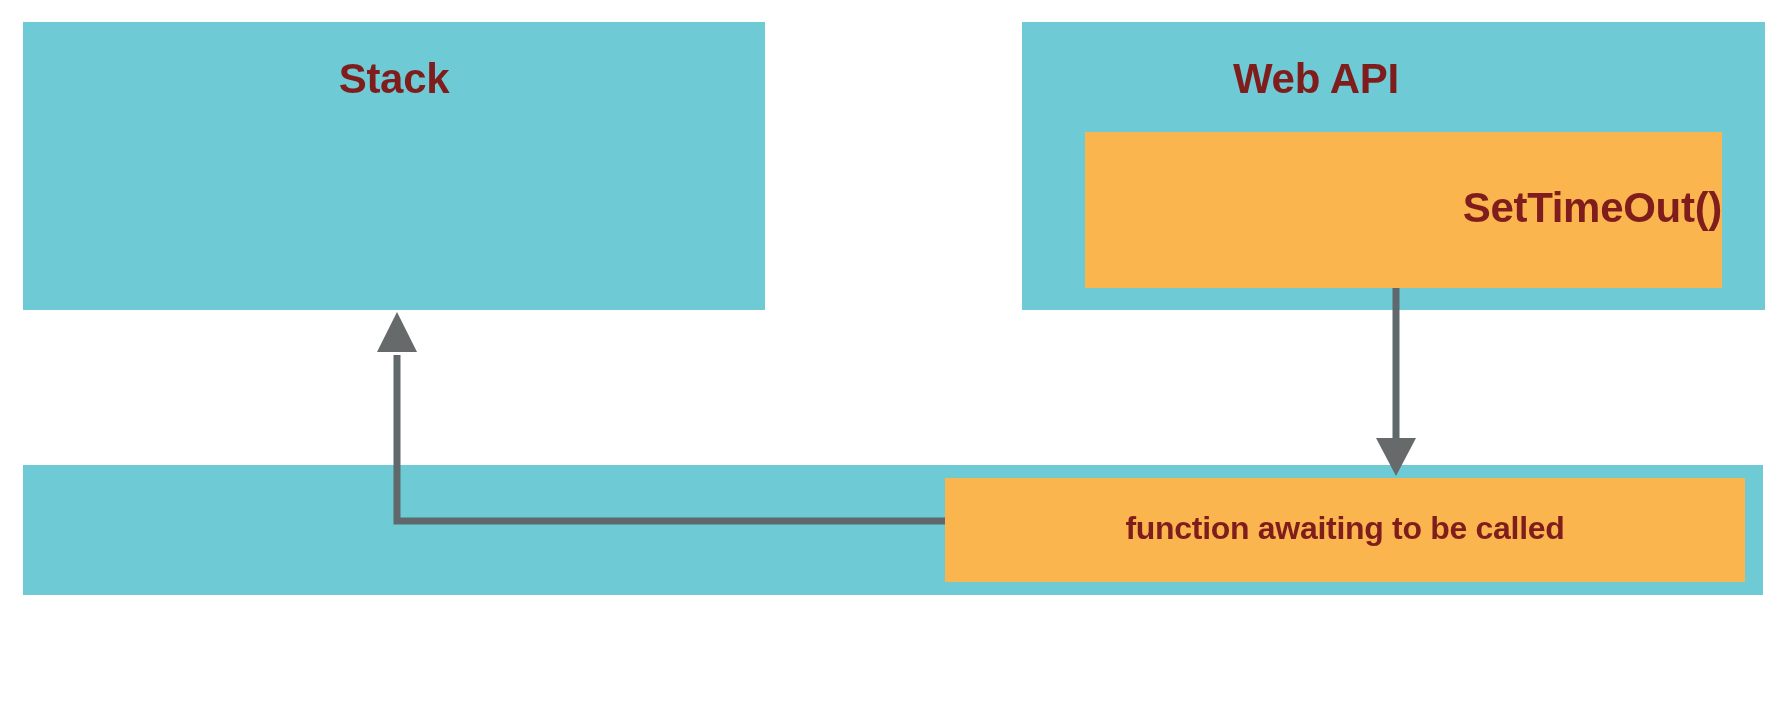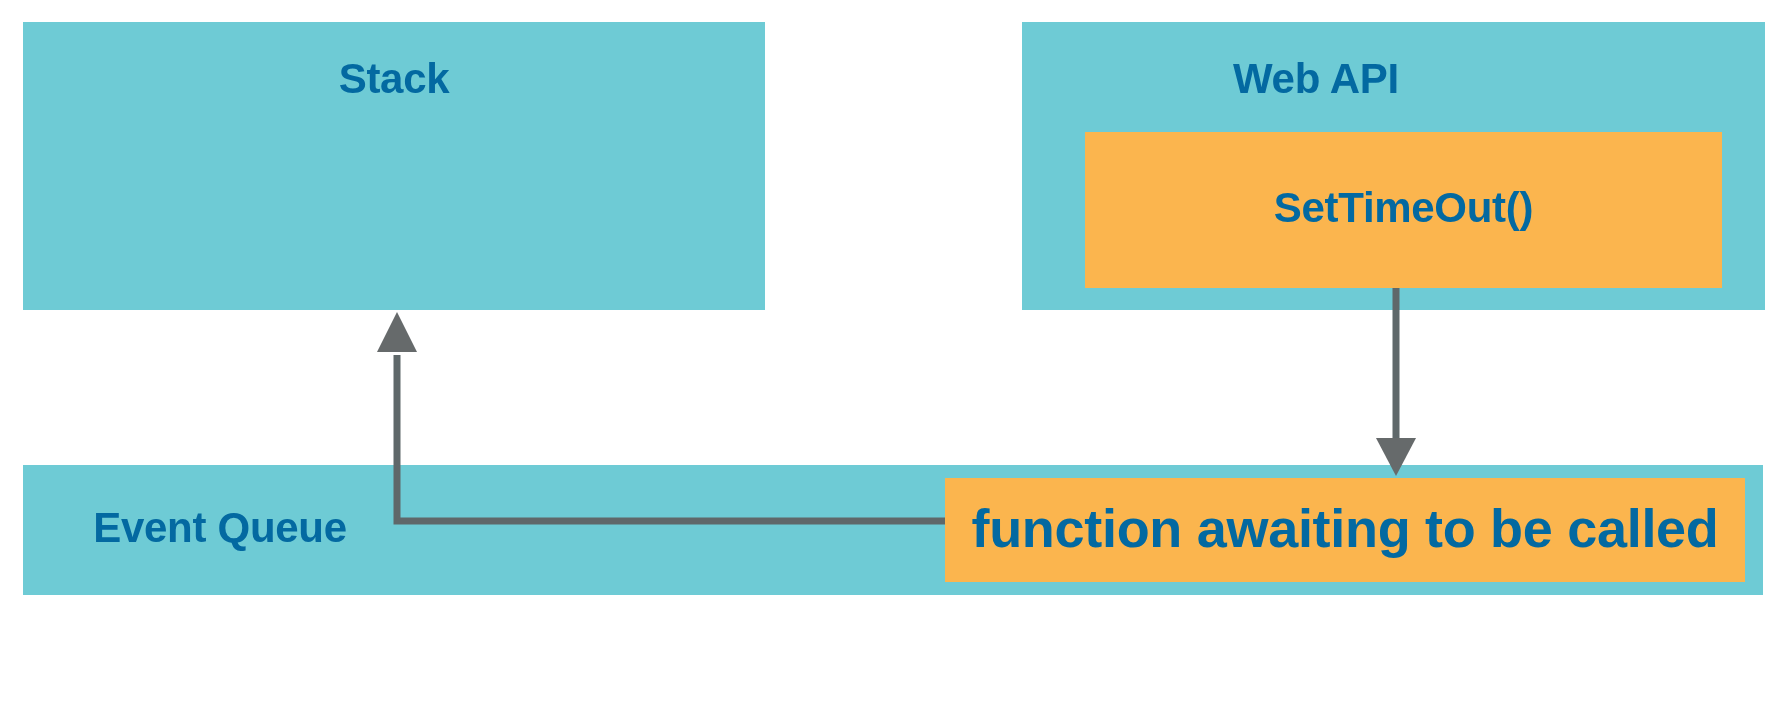--- a/index.html
+++ b/index.html
@@ -25,21 +25,21 @@
     background: #6ecbd5;
   }
   .orange {
     background: #fbb košik;
   }
   .orange {
     background: #fbb54e;
   }
   .label {
     position: absolute;
-    color: #0369a1;
+    color: #7f1d1d;
     font-weight: bold;
     white-space: nowrap;
     font-family: "Liberation Sans", sans-serif;
     letter-spacing: -0.3px;
   }
   
   #stack-box {
     left: 23px;
     top: 22px;
     width: 742px;
@@ -71,21 +71,21 @@
   #settimeout-box {
     left: 1085px;
     top: 132px;
     width: 637px;
     height: 156px;
   }
   #settimeout-label {
     left: 1085px;
     top: 182px;
     width: 637px;
-    text-align: center;
+    text-align: right;
     font-size: 42px;
     line-height: 52px;
   }
   
   #eventqueue-box {
     left: 23px;
     top: 465px;
     width: 1740px;
     height: 130px;
   }
@@ -101,21 +101,21 @@
     left: 945px;
     top: 478px;
     width: 800px;
     height: 104px;
   }
   #pending-fn-label {
     left: 945px;
     top: 502px;
     width: 800px;
     text-align: center;
-    font-size: 54px;
+    font-size: 32px;
     line-height: 52px;
   }
   
   .connector {
     position: absolute;
     pointer-events: none;
   }
   #conn-queue-to-stack {
     left: 310px;
     top: 300px;
@@ -137,21 +137,20 @@
   <div class="box teal" id="stack-box"></div>
   <div class="label" id="stack-title">Stack</div>
 
   <div class="box teal" id="webapi-box"></div>
   <div class="label" id="webapi-title">Web API</div>
 
   <div class="box orange" id="settimeout-box"></div>
   <div class="label" id="settimeout-label">SetTimeOut()</div>
 
   <div class="box teal" id="eventqueue-box"></div>
-  <div class="label" id="eventqueue-title">Event Queue</div>
 
   <div class="box orange" id="pending-fn-box"></div>
   <div class="label" id="pending-fn-label">function awaiting to be called</div>
 
   <svg class="connector" id="conn-queue-to-stack" viewBox="0 0 680 240" width="680" height="240">
 
     <path d="M 635 221 L 87 221 L 87 55" fill="none" stroke="#5f686a" stroke-width="7"></path>
 
     <polygon points="87,12 107,52 67,52" fill="#666a6b"></polygon>
   </svg>

